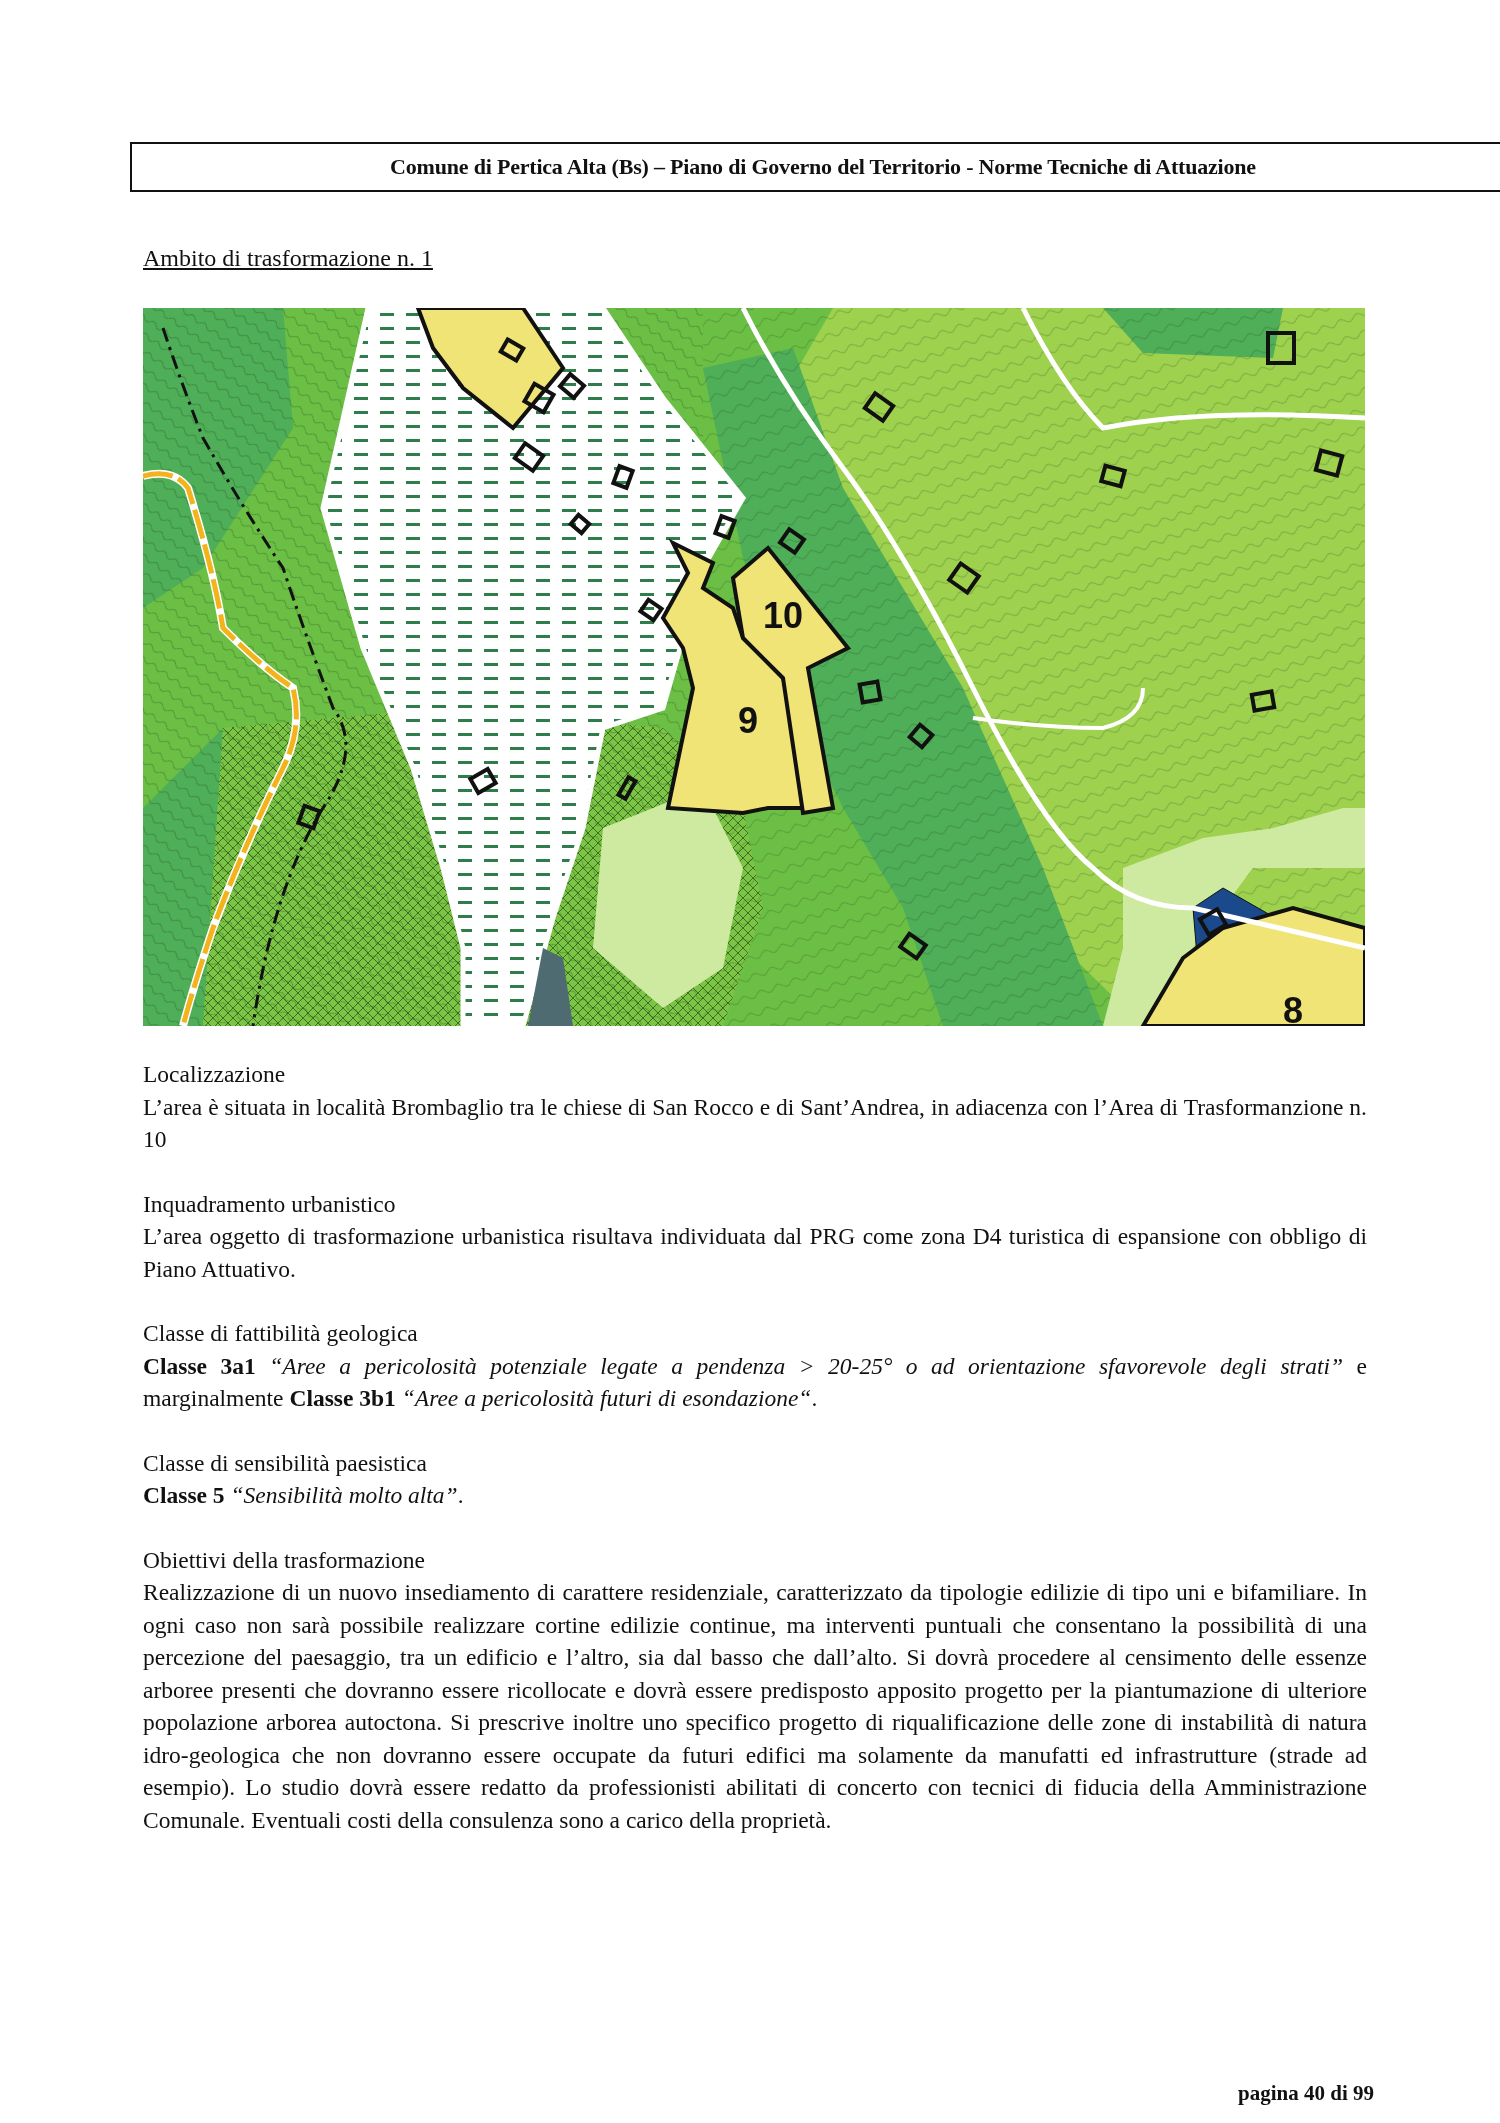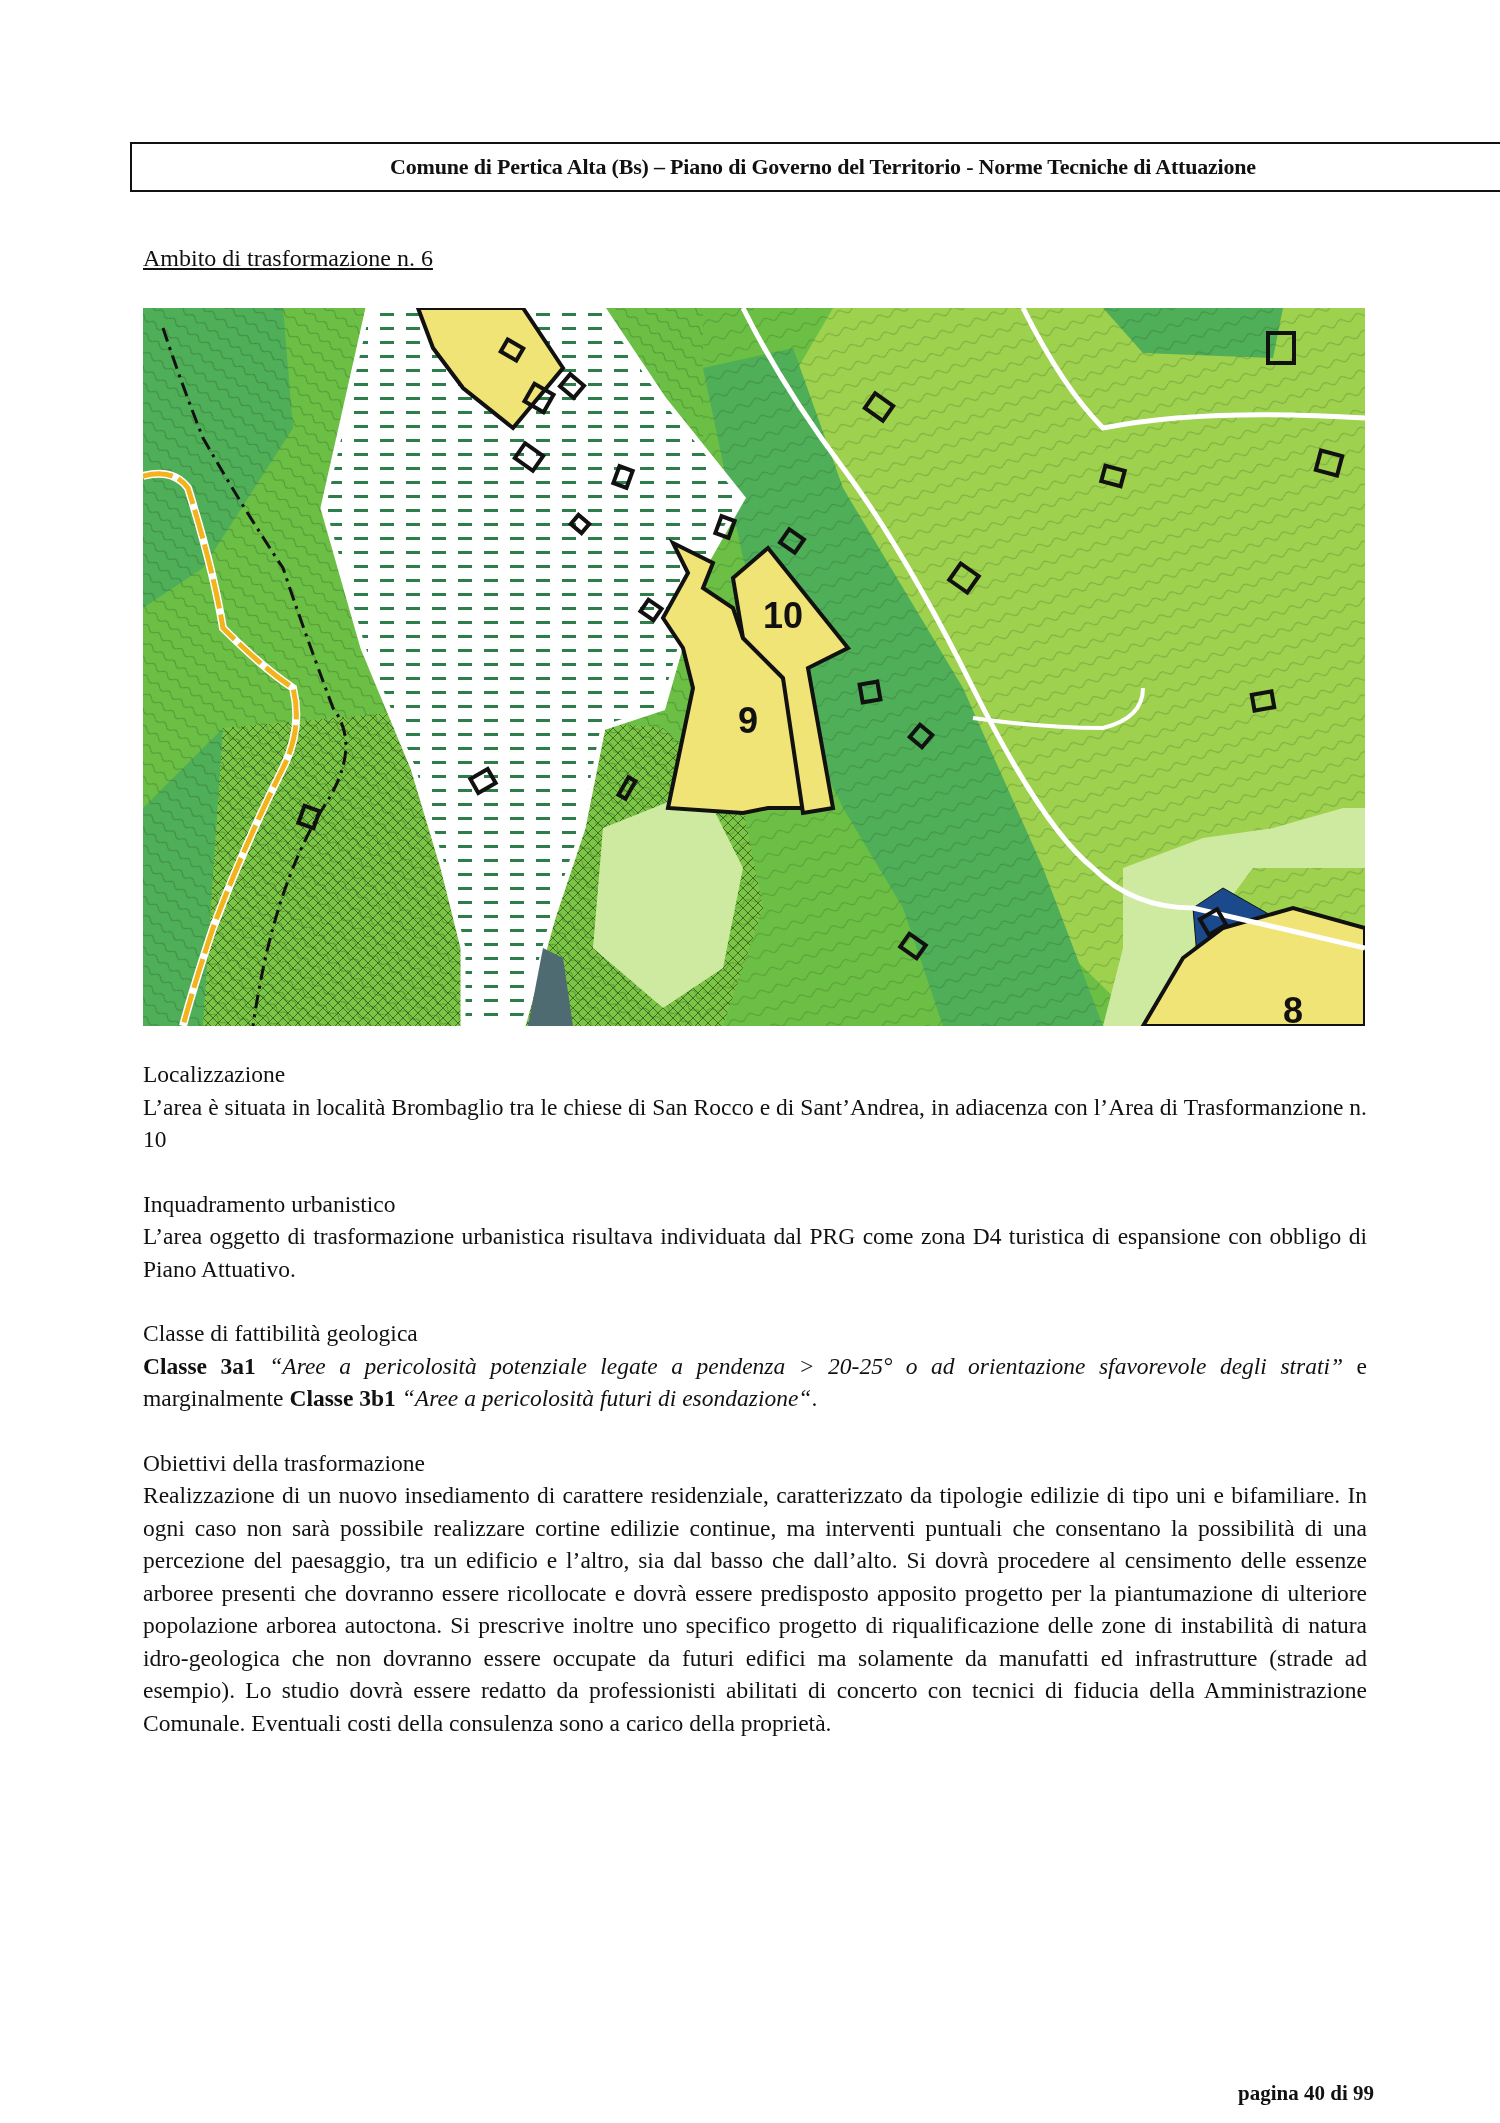--- a/index.html
+++ b/index.html
@@ -24,21 +24,21 @@
   .footer { position: absolute; right: 126px; top: 2057px; font-size: 21px; font-weight: bold; margin-top: 24px; }
   .zone-label { font-family: "Liberation Sans", "DejaVu Sans", sans-serif; font-weight: bold; }
 </style>
 </head>
 <body>
 
 <div class="header-box">
   <span>Comune di Pertica Alta (Bs) – Piano di Governo del Territorio - Norme Tecniche di Attuazione</span>
 </div>
 
-<div class="section-title">Ambito di trasformazione n. 6</div>
+<div class="section-title">Ambito di trasformazione n. 1</div>
 
 <div class="map">
   <svg width="1222" height="718" viewBox="0 0 1222 718" xmlns="http://www.w3.org/2000/svg">
     <defs>
       <pattern id="dashes" width="26" height="14" patternUnits="userSpaceOnUse">
         <rect width="26" height="14" fill="#ffffff"></rect>
         <rect x="3" y="5" width="14" height="3" fill="#2f7d4b"></rect>
       </pattern>
       <pattern id="crosshatch" width="10" height="10" patternUnits="userSpaceOnUse">
         <rect width="10" height="10" fill="#7cc443"></rect>
@@ -131,20 +131,24 @@
   <div class="block">
     <span class="heading">Inquadramento urbanistico</span>
     <span class="para">L’area oggetto di trasformazione urbanistica risultava individuata dal PRG come zona D4 turistica di espansione con obbligo di Piano Attuativo.</span>
   </div>
 
   <div class="block">
     <span class="heading">Classe di fattibilità geologica</span>
     <span class="para"><b>Classe 3a1</b> <i>“Aree a pericolosità potenziale legate a pendenza &gt; 20-25° o ad orientazione sfavorevole degli strati”</i><span> e marginalmente </span><b>Classe 3b1</b> <i>“Aree a pericolosità futuri di esondazione“</i><span>.</span></span>
   </div>
 
+  <div class="block">
+    <span class="heading">Classe di sensibilità paesistica</span>
+    <span class="para"><b>Classe 5</b> <i>“Sensibilità molto alta”</i><span>.</span></span>
+  </div>
 
   <div class="block">
     <span class="heading">Obiettivi della trasformazione</span>
     <span class="para">Realizzazione di un nuovo insediamento di carattere residenziale, caratterizzato da tipologie edilizie di tipo uni e bifamiliare. In ogni caso non sarà possibile realizzare cortine edilizie continue, ma interventi puntuali che consentano la possibilità di una percezione del paesaggio, tra un edificio e l’altro, sia dal basso che dall’alto. Si dovrà procedere al censimento delle essenze arboree presenti che dovranno essere ricollocate e dovrà essere predisposto apposito progetto per la piantumazione di ulteriore popolazione arborea autoctona. Si prescrive inoltre uno specifico progetto di riqualificazione delle zone di instabilità di natura idro-geologica che non dovranno essere occupate da futuri edifici ma solamente da manufatti ed infrastrutture (strade ad esempio). Lo studio dovrà essere redatto da professionisti abilitati di concerto con tecnici di fiducia della Amministrazione Comunale. Eventuali costi della consulenza sono a carico della proprietà.</span>
   </div>
 </div>
 
 <div class="footer">pagina 40 di 99</div>
 
 </body></html>

